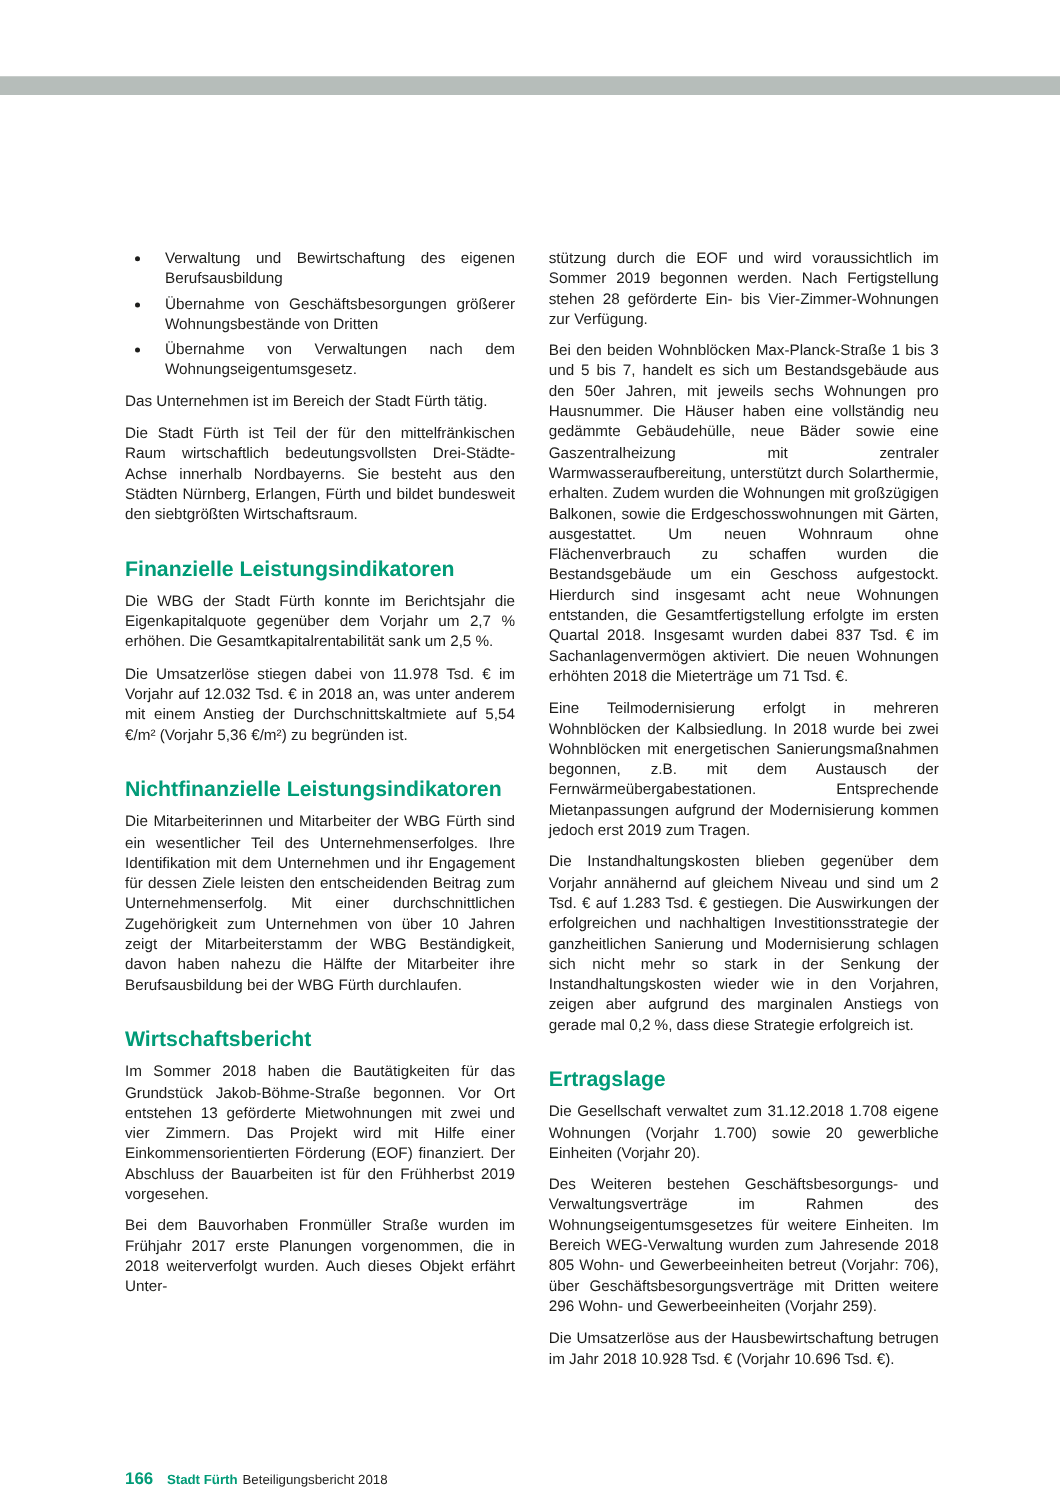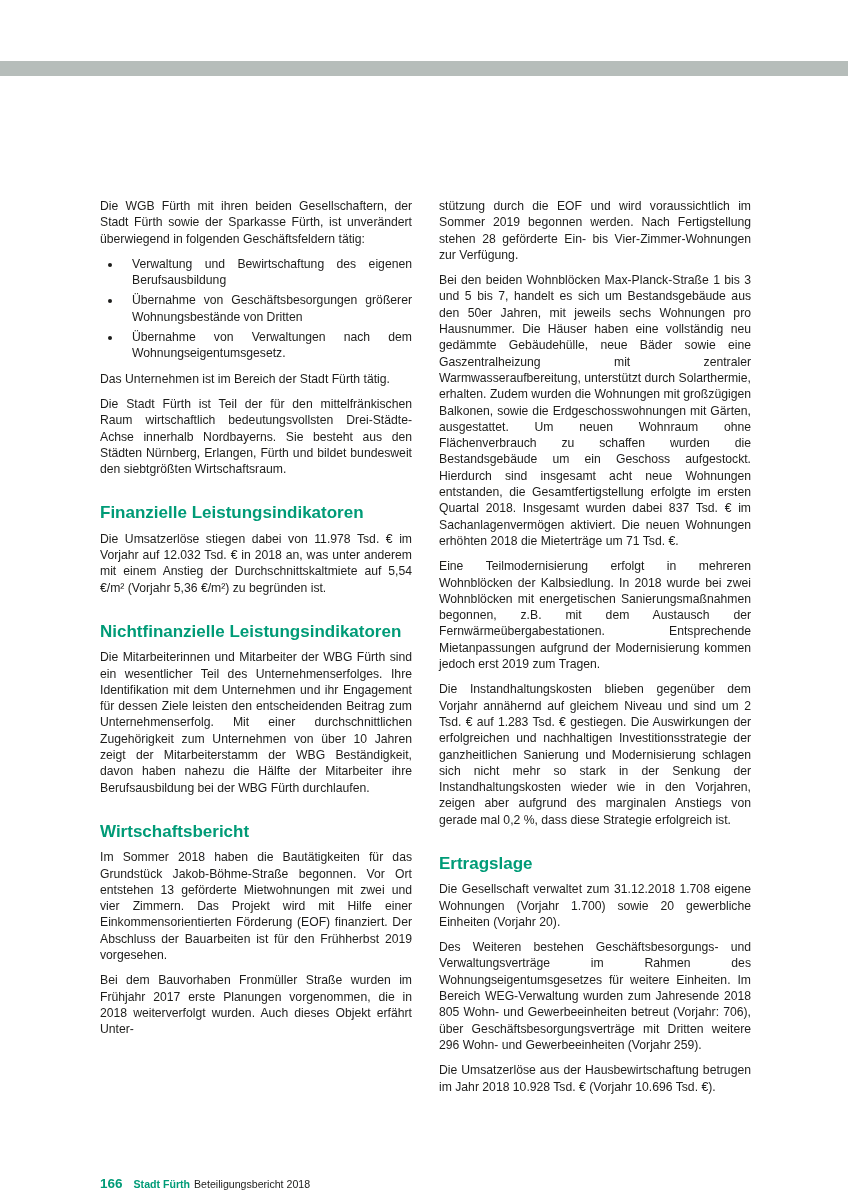--- a/index.html
+++ b/index.html
@@ -76,29 +76,29 @@
 </head>
 <body>
 
 <div class="page">
 
   <div class="top-bar"></div>
 
   <div class="content">
 
     <div class="col">
-      <p>Die WGB Fürth mit ihren beiden Gesellschaftern, der Stadt Fürth sowie der Sparkasse Fürth, ist unverändert überwiegend in folgenden Geschäftsfeldern tätig:</p>
       <ul>
         <li>Verwaltung und Bewirtschaftung des eigenen Berufsausbildung</li>
         <li>Übernahme von Geschäftsbesorgungen größerer Wohnungsbestände von Dritten</li>
         <li>Übernahme von Verwaltungen nach dem Wohnungseigentumsgesetz.</li>
       </ul>
       <p>Das Unternehmen ist im Bereich der Stadt Fürth tätig.</p>
       <p>Die Stadt Fürth ist Teil der für den mittelfränkischen Raum wirtschaftlich bedeutungsvollsten Drei-Städte-Achse innerhalb Nordbayerns. Sie besteht aus den Städten Nürnberg, Erlangen, Fürth und bildet bundesweit den siebtgrößten Wirtschaftsraum.</p>
       <h3>Finanzielle Leistungsindikatoren</h3>
+      <p>Die WBG der Stadt Fürth konnte im Berichtsjahr die Eigenkapitalquote gegenüber dem Vorjahr um 2,7 % erhöhen. Die Gesamtkapitalrentabilität sank um 2,5 %.</p>
       <p>Die Umsatzerlöse stiegen dabei von 11.978 Tsd. € im Vorjahr auf 12.032 Tsd. € in 2018 an, was unter anderem mit einem Anstieg der Durchschnittskaltmiete auf 5,54 €/m² (Vorjahr 5,36 €/m²) zu begründen ist.</p>
       <h3>Nichtfinanzielle Leistungsindikatoren</h3>
       <p>Die Mitarbeiterinnen und Mitarbeiter der WBG Fürth sind ein wesentlicher Teil des Unternehmenserfolges. Ihre Identifikation mit dem Unternehmen und ihr Engagement für dessen Ziele leisten den entscheidenden Beitrag zum Unternehmenserfolg. Mit einer durchschnittlichen Zugehörigkeit zum Unternehmen von über 10 Jahren zeigt der Mitarbeiterstamm der WBG Beständigkeit, davon haben nahezu die Hälfte der Mitarbeiter ihre Berufsausbildung bei der WBG Fürth durchlaufen.</p>
       <h3>Wirtschaftsbericht</h3>
       <p>Im Sommer 2018 haben die Bautätigkeiten für das Grundstück Jakob-Böhme-Straße begonnen. Vor Ort entstehen 13 geförderte Mietwohnungen mit zwei und vier Zimmern. Das Projekt wird mit Hilfe einer Einkommensorientierten Förderung (EOF) finanziert. Der Abschluss der Bauarbeiten ist für den Frühherbst 2019 vorgesehen.</p>
       <p>Bei dem Bauvorhaben Fronmüller Straße wurden im Frühjahr 2017 erste Planungen vorgenommen, die in 2018 weiterverfolgt wurden. Auch dieses Objekt erfährt Unter-</p>
     </div>
 
     <div class="col">
       <p>stützung durch die EOF und wird voraussichtlich im Sommer 2019 begonnen werden. Nach Fertigstellung stehen 28 geförderte Ein- bis Vier-Zimmer-Wohnungen zur Verfügung.</p>

